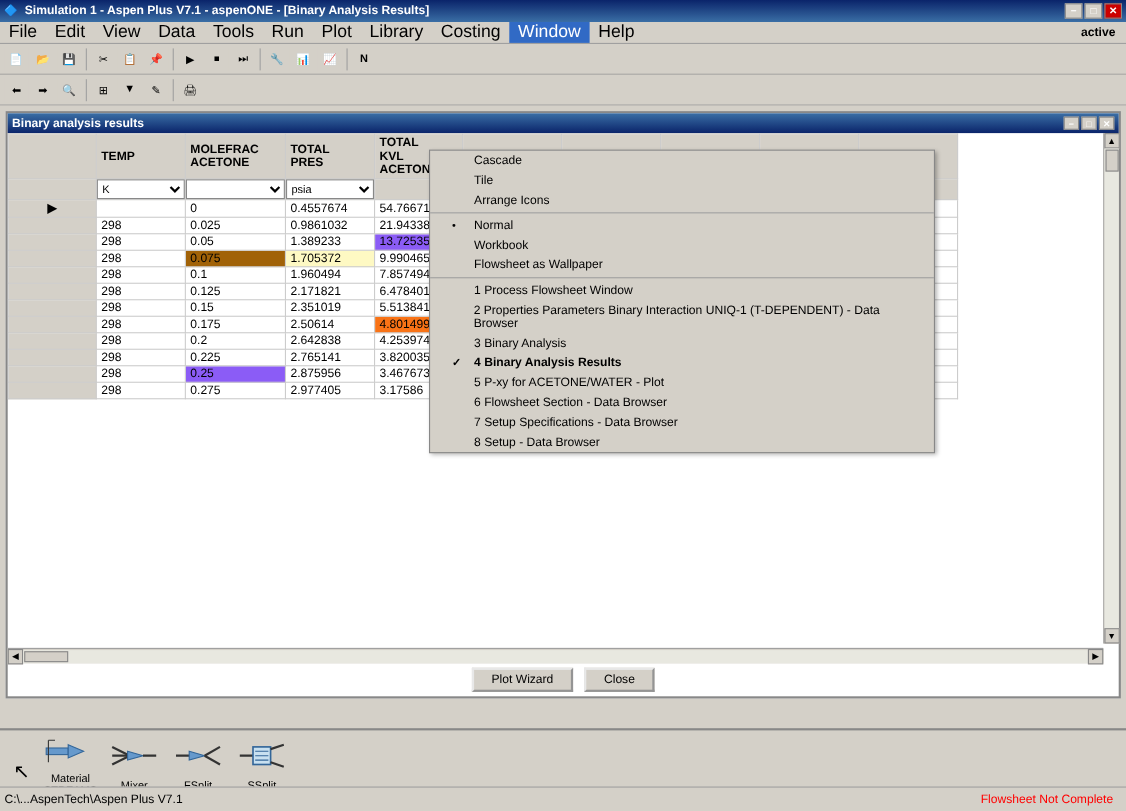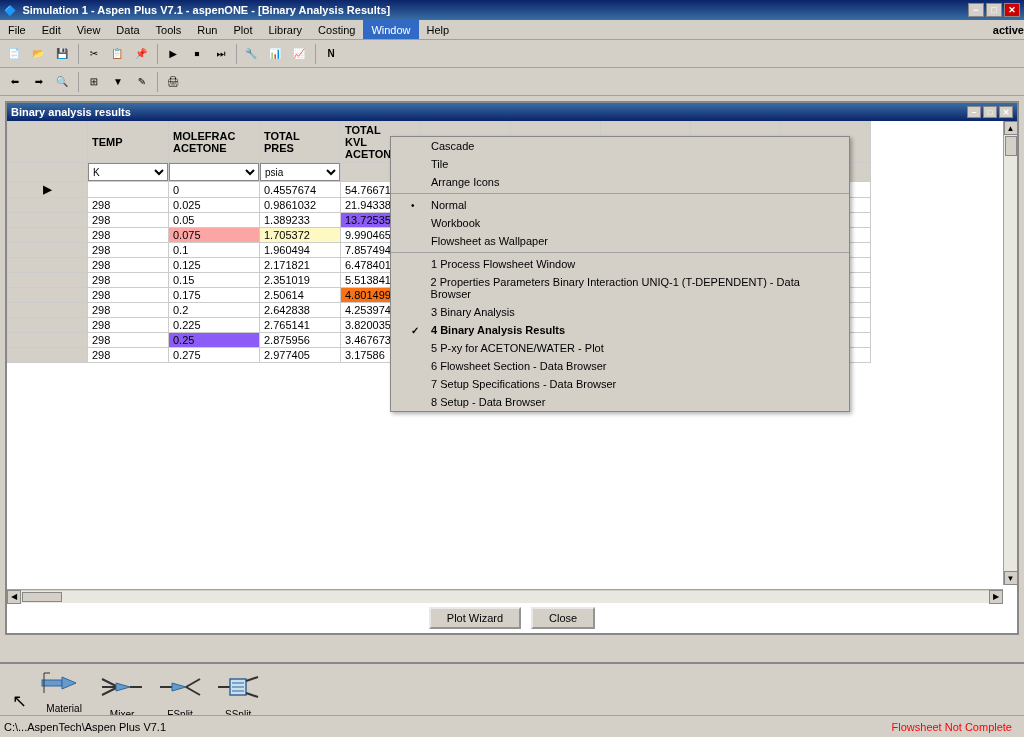--- a/index.html
+++ b/index.html
@@ -30,21 +30,21 @@
     
     #menu-bar {
       background: #d4d0c8;
       height: 20px;
       display: flex;
       align-items: center;
       border-bottom: 1px solid #a0a0a0;
     }
     .menu-item {
       padding: 2px 8px;
-      font-size: 11px;
+      font-size: 16px;
       cursor: pointer;
       height: 100%;
       display: flex;
       align-items: center;
     }
     .menu-item.active-menu { background: #316ac5; color: white; }
 
     
     .toolbar {
       background: #d4d0c8;
@@ -59,21 +59,21 @@
       width: 22px; height: 22px;
       background: #d4d0c8;
       border: 1px solid transparent;
       display: flex; align-items: center; justify-content: center;
       cursor: pointer;
       font-size: 10px;
     }
     .tb-sep { width: 1px; height: 20px; background: #a0a0a0; margin: 0 2px; }
     .toolbar-status {
       margin-left: auto;
-      margin-right: 0;
+      margin-right: 10px;
       font-size: 11px;
       font-weight: bold;
     }
 
     
     #main-area {
       background: #d4d0c8;
       position: relative;
       height: calc(737px - 20px - 20px - 28px - 28px - 30px - 25px);
     }
@@ -348,21 +348,21 @@
               <td style="border: 1px solid rgb(204, 204, 204); padding: 1px 4px; background: #8b5cf6; min-width: 80px;">13.72535</td>
               <td style="border: 1px solid rgb(204, 204, 204); padding: 1px 4px; background: white; min-width: 90px;"></td>
               <td style="border: 1px solid rgb(204, 204, 204); padding: 1px 4px; background: white; min-width: 90px;"></td>
               <td style="border: 1px solid rgb(204, 204, 204); padding: 1px 4px; background: white; min-width: 90px;"></td>
               <td style="border: 1px solid rgb(204, 204, 204); padding: 1px 4px; background: white; min-width: 90px;"></td>
               <td style="border: 1px solid rgb(204, 204, 204); padding: 1px 4px; background: white; min-width: 90px;"></td>
             </tr>
             <tr>
               <td style="background: rgb(212, 208, 200); border: 1px solid rgb(204, 204, 204); text-align: center; font-weight: bold; width: 20px;"></td>
               <td style="border: 1px solid rgb(204, 204, 204); padding: 1px 4px; background: white; min-width: 80px;">298</td>
-              <td style="border: 1px solid rgb(204, 204, 204); padding: 1px 4px; background: #fca5a5; min-width: 80px;">0.075</td>
+              <td style="border: 1px solid rgb(204, 204, 204); padding: 1px 4px; background: #a16207; min-width: 80px;">0.075</td>
               <td style="border: 1px solid rgb(204, 204, 204); padding: 1px 4px; background: #fef9c3; min-width: 80px;">1.705372</td>
               <td style="border: 1px solid rgb(204, 204, 204); padding: 1px 4px; background: white; min-width: 80px;">9.990465</td>
               <td style="border: 1px solid rgb(204, 204, 204); padding: 1px 4px; background: white; min-width: 90px;"></td>
               <td style="border: 1px solid rgb(204, 204, 204); padding: 1px 4px; background: white; min-width: 90px;"></td>
               <td style="border: 1px solid rgb(204, 204, 204); padding: 1px 4px; background: white; min-width: 90px;"></td>
               <td style="border: 1px solid rgb(204, 204, 204); padding: 1px 4px; background: white; min-width: 90px;"></td>
               <td style="border: 1px solid rgb(204, 204, 204); padding: 1px 4px; background: white; min-width: 90px;"></td>
             </tr>
             <tr>
               <td style="background: rgb(212, 208, 200); border: 1px solid rgb(204, 204, 204); text-align: center; font-weight: bold; width: 20px;"></td>

